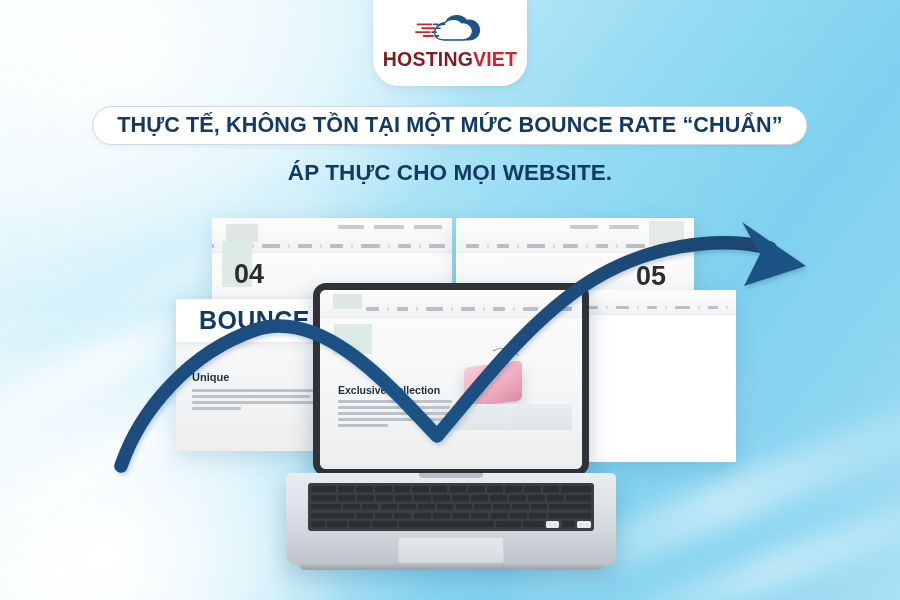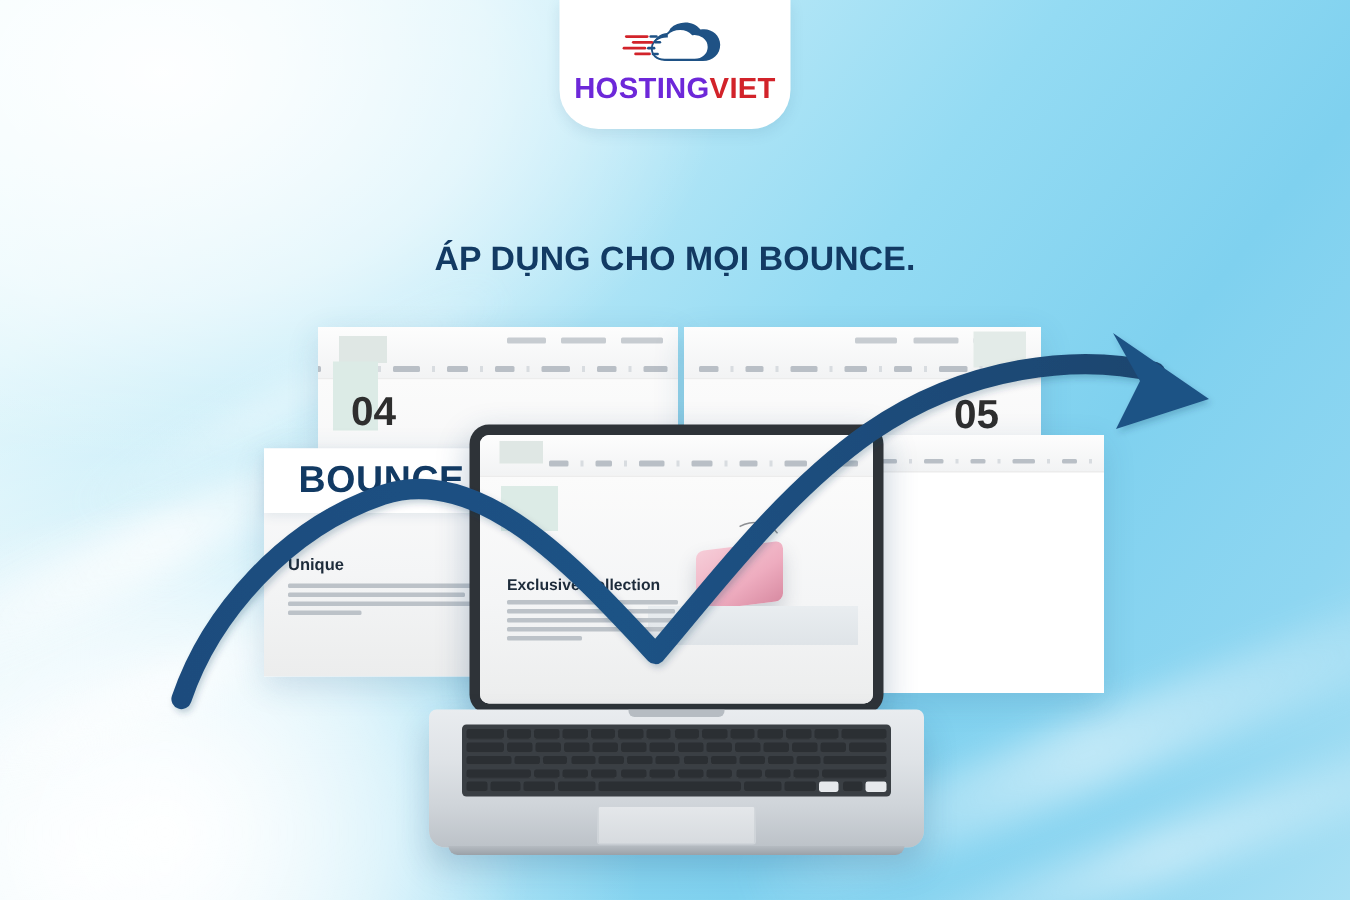--- a/index.html
+++ b/index.html
@@ -46,21 +46,21 @@
     box-shadow: 0 3px 9px rgba(30,80,120,0.10);
     display: flex; flex-direction: column;
     align-items: center; justify-content: flex-start;
     padding-top: 12px; box-sizing: border-box;
   }
   #logo-mark { width: 78px; height: 34px; }
   #logo-word {
     font-size: 19.5px; font-weight: bold; letter-spacing: .2px;
     margin-top: 2px; white-space: nowrap;
   }
-  .lw-host { color: #6d28d9; }
+  .lw-host { color: #7f1d1d; }
   .lw-viet { color: #d2232a; }
 
   
   #headline-pill {
     position: absolute; left: 50%; top: 106px; transform: translateX(-50%);
     background: #ffffff;
     border: 1.4px solid #cfd9e2;
     border-radius: 22px;
     padding: 7px 24px 8px 24px;
     box-shadow: 0 2px 5px rgba(30,80,120,0.07);
@@ -481,15 +481,18 @@
         <line x1="33" y1="21" x2="37" y2="21"></line>
         <line x1="27" y1="26" x2="32" y2="26"></line>
         <line x1="31" y1="31" x2="35" y2="31"></line>
       </g>
     </svg>
     <div id="logo-word">
       <span class="lw-host">HOSTING</span><span class="lw-viet">VIET</span>
     </div>
   </div>
 
-  <div id="headline-line2">ÁP DỤNG CHO MỌI BOUNCE.</div>
+  <div id="headline-pill">
+    <div id="headline-line1">THỰC TẾ, KHÔNG TỒN TẠI MỘT MỨC BOUNCE RATE “CHUẨN”</div>
+  </div>
+  <div id="headline-line2">ÁP THỰC CHO MỌI WEBSITE.</div>
 
 </div>
 
 </body></html>

